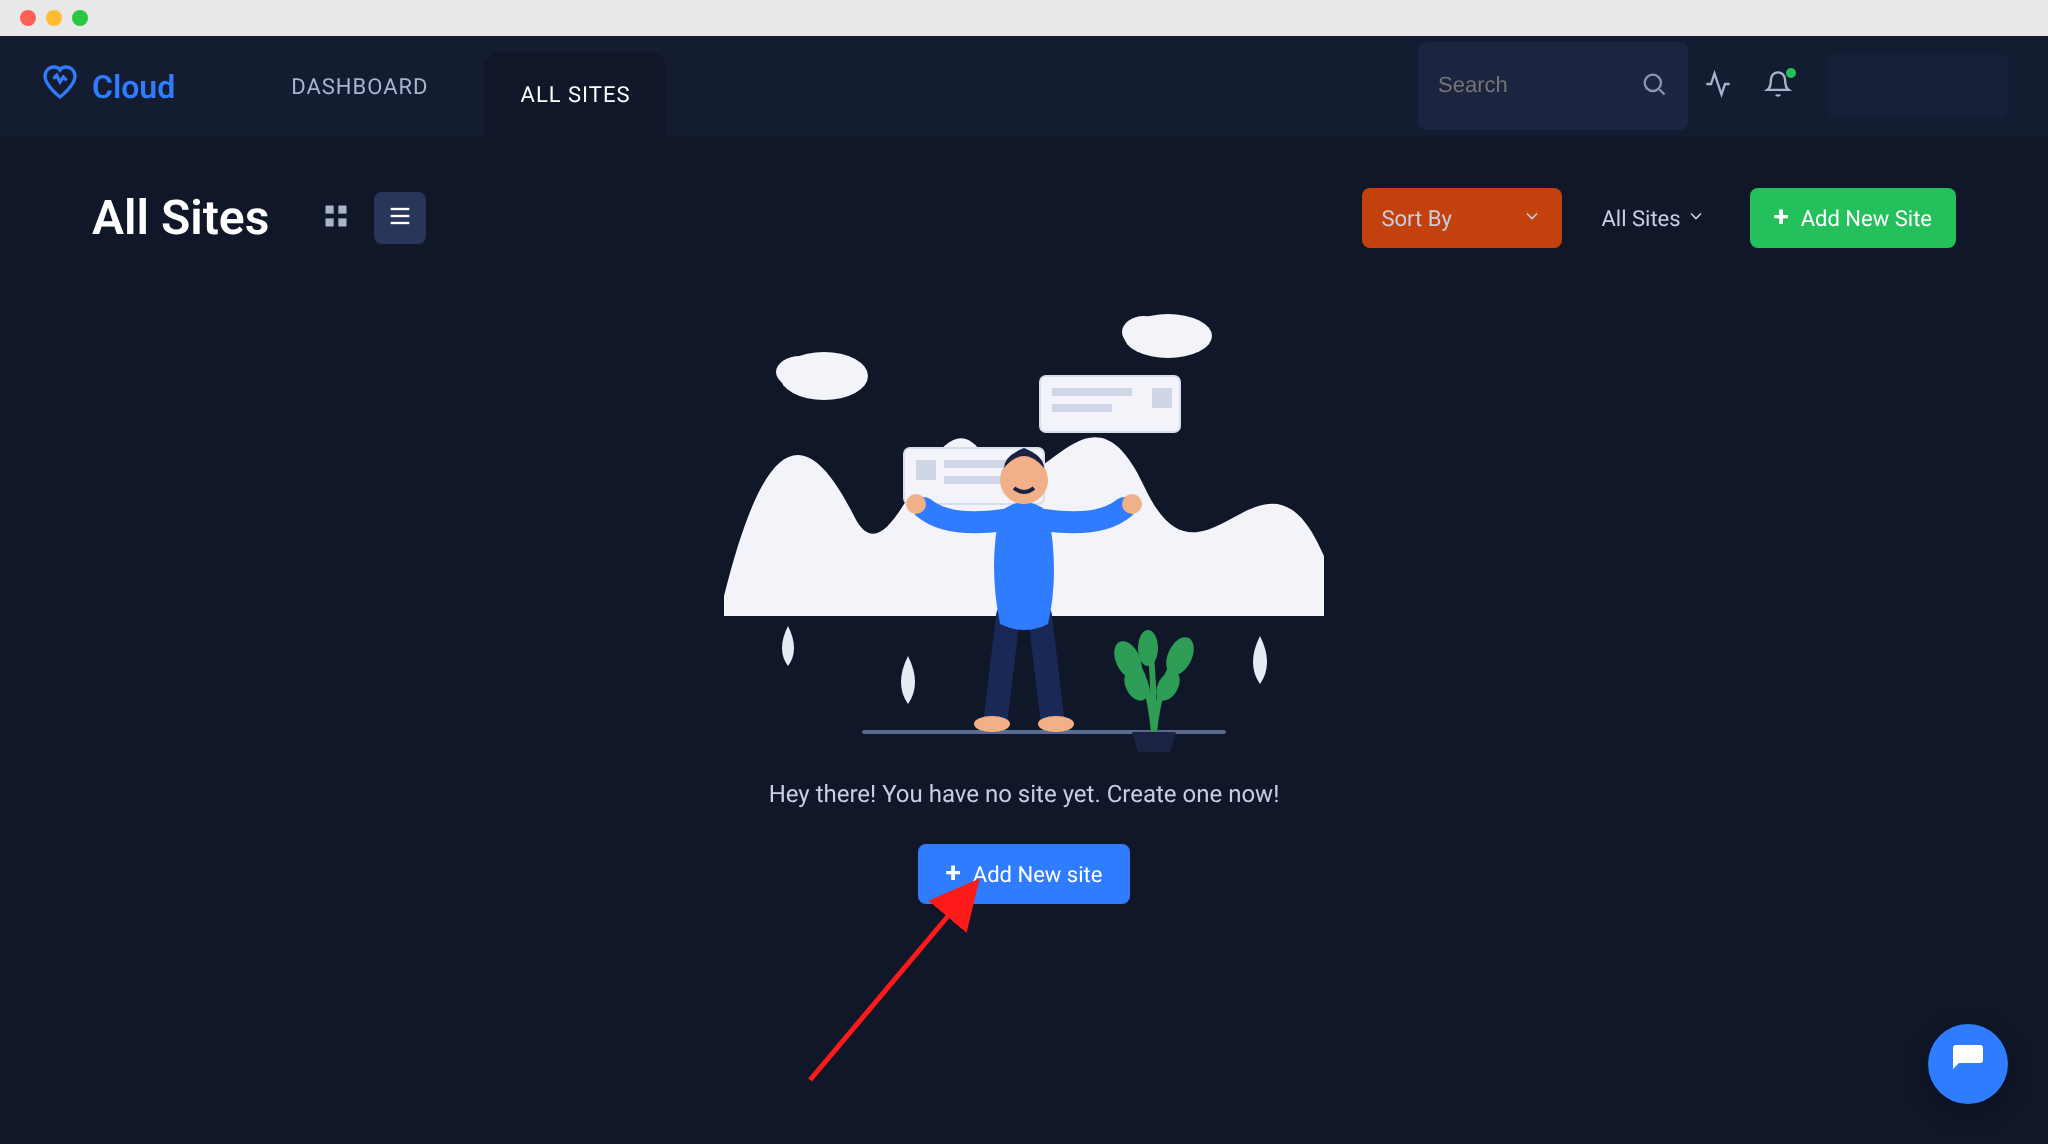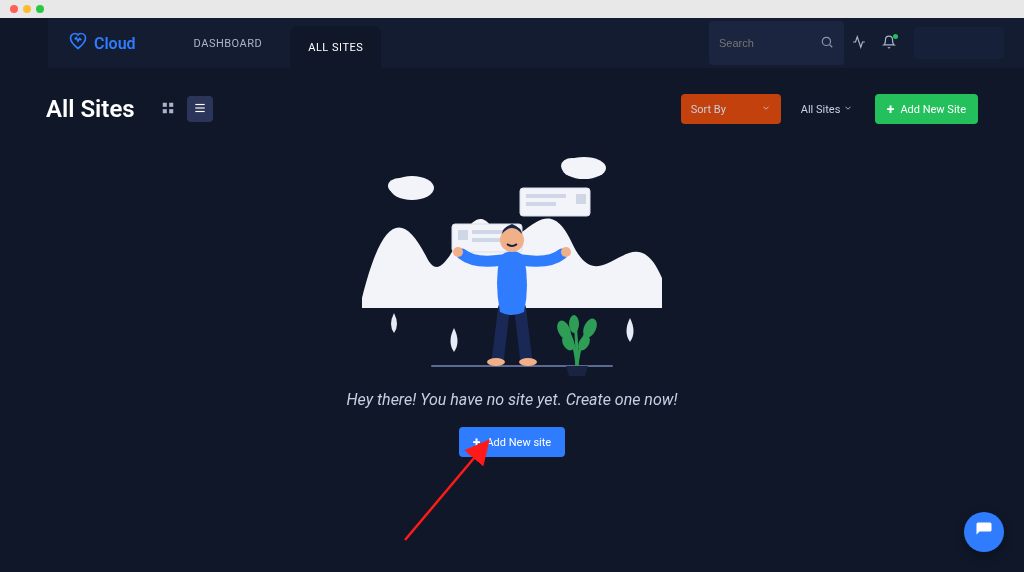--- a/index.html
+++ b/index.html
@@ -26,21 +26,20 @@
   .chrome-dot.yellow { background: #febc2e; }
   .chrome-dot.green { background: #28c840; }
 
   
   .topnav {
     display: flex;
     align-items: center;
     height: 50px;
     background: #131c31;
     padding: 0 20px;
-    margin-left: 48px;
   }
   .brand {
     display: flex;
     align-items: center;
     gap: 6px;
     color: #2f7cff;
     font-weight: 600;
     font-size: 16px;
   }
   .brand svg { width: 20px; height: 20px; }
@@ -178,24 +177,23 @@
 
   
   .empty-area {
     display: flex;
     flex-direction: column;
     align-items: center;
     margin-top: 14px;
   }
   .illustration { width: 320px; height: 230px; position: relative; }
   .empty-text {
-    font-size: 16px;
+    font-size: 12px;
     color: #c7cfe2;
     margin-top: 12px;
-    font-style: italic;
   }
   .btn-blue {
     display: flex; align-items: center; gap: 6px;
     background: #2f7cff;
     color: #fff;
     border-radius: 4px;
     font-size: 11px;
     padding: 8px 14px;
     margin-top: 18px;
     cursor: pointer;

